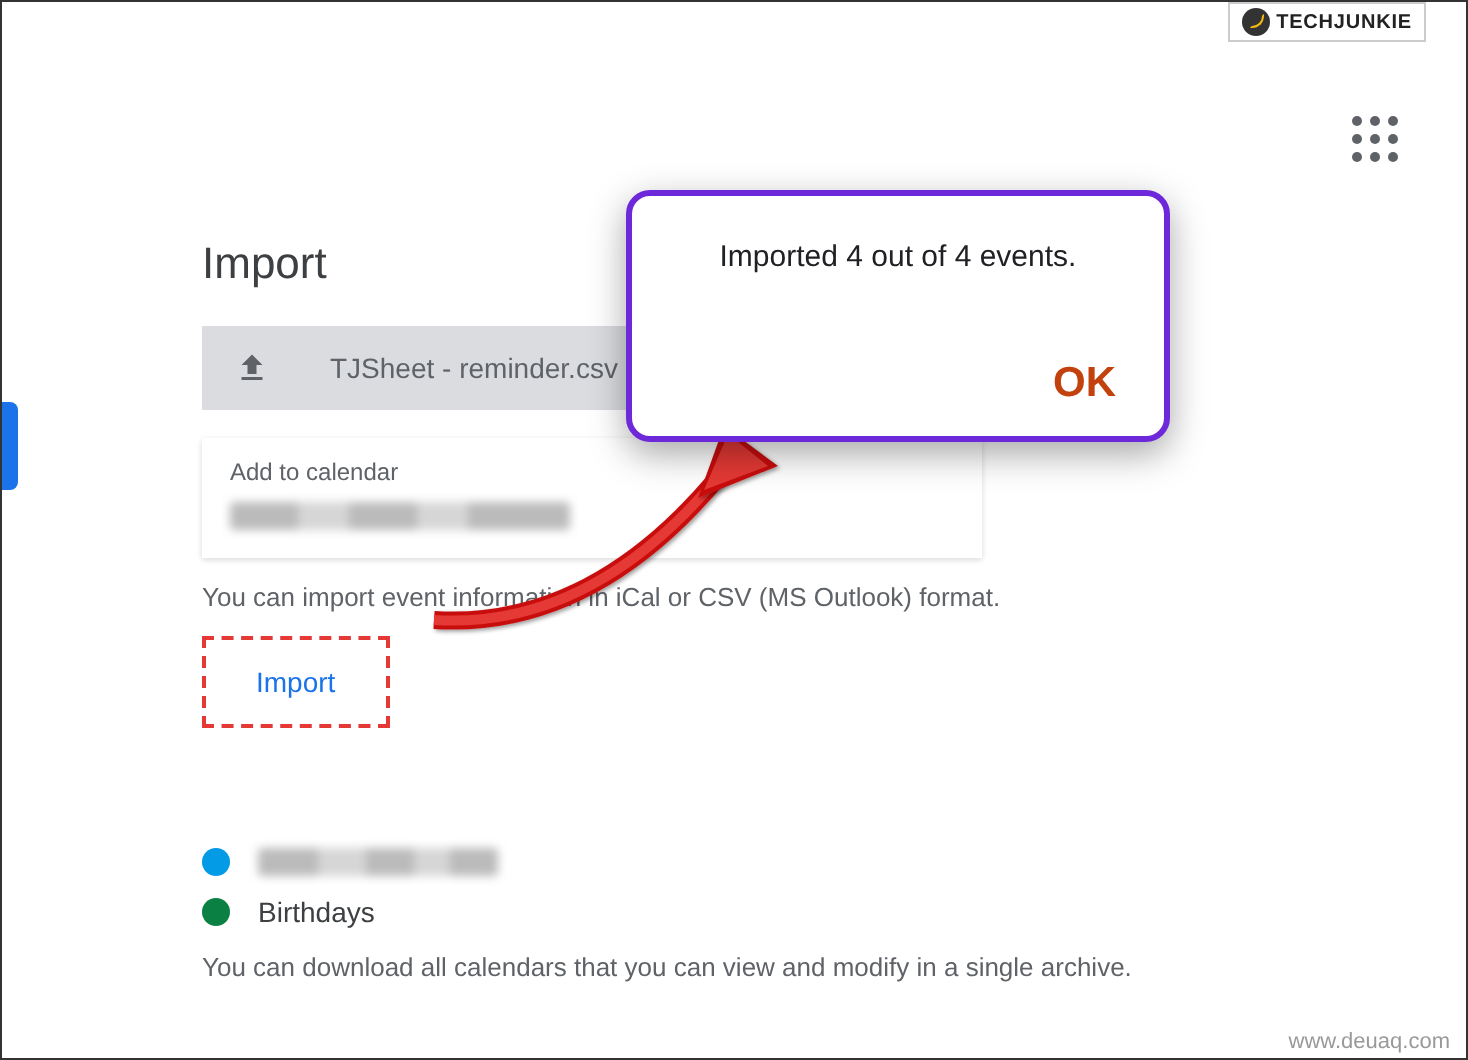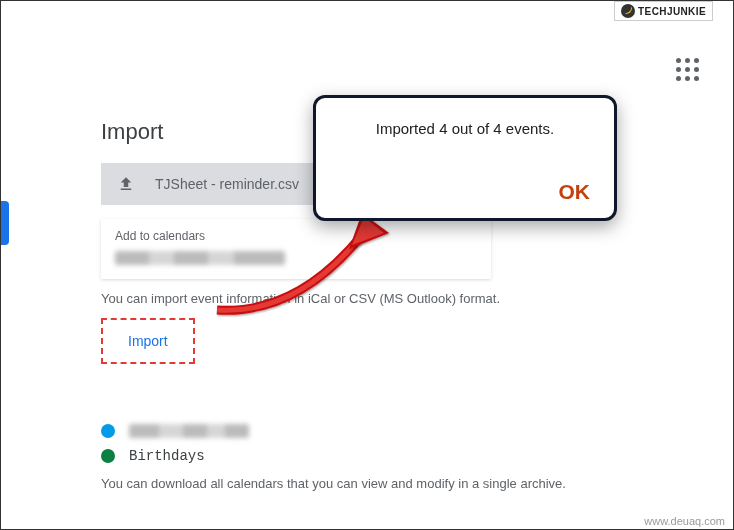--- a/index.html
+++ b/index.html
@@ -84,21 +84,21 @@
       font-size: 22px;
       font-weight: 400;
       color: #3c4043;
       margin-bottom: 18px;
     }
     .file-box {
       background: #dadce0;
       padding: 12px 16px;
       display: flex;
       align-items: center;
-      gap: 20px;
+      gap: 30px;
       width: 390px;
       color: #5f6368;
       font-size: 14px;
     }
     .upload-icon svg { display: block; }
     .add-cal {
       margin-top: 14px;
       width: 390px;
       padding: 10px 14px 14px;
       color: #5f6368;
@@ -151,30 +151,29 @@
     .dot-green { background: #0b8043; }
     .blurred-small {
       width: 120px; height: 14px;
       background: linear-gradient(90deg, #bbb 0 25%, #d6d6d6 25% 45%, #bbb 45% 65%, #d6d6d6 65% 80%, #bbb 80% 100%);
       filter: blur(2.5px);
       border-radius: 2px;
     }
     .cal-label {
       font-size: 14px;
       color: #3c4043;
-      font-family: Liberation Mono, monospace;
     }
     .dialog {
       position: absolute;
       left: 312px;
       top: 94px;
-      width: 304px;
+      width: 272px;
       height: 126px;
       background: #fff;
-      border: 3px solid #0f172a;
+      border: 3px solid #6d28d9;
       border-radius: 12px;
       box-shadow: 0 6px 18px rgba(0,0,0,0.35);
       padding: 22px 40px 14px;
       z-index: 50;
     }
     .dialog-msg {
       font-size: 15px;
       color: #202124;
       text-align: center;
     }
@@ -238,21 +237,21 @@
   <div class="file-box">
     <span class="upload-icon">
       <svg width="18" height="18" viewBox="0 0 24 24" fill="#5f6368">
           <path d="M9 16h6v-6h4l-7-7-7 7h4v6zm-4 2h14v2H5v-2z"></path>
         </svg>
     </span>
     <span>TJSheet - reminder.csv</span>
   </div>
 
   <div class="add-cal">
-    <div>Add to calendars</div>
+    <div>Add to calendar</div>
     <div class="blurred-line"></div>
   </div>
 
   <p class="help-text">You can import event information in iCal or CSV (MS Outlook) format.</p>
 
   <div class="import-btn-wrap">
     <button class="import-btn">Import</button>
   </div>
 
   <div class="export-section">

